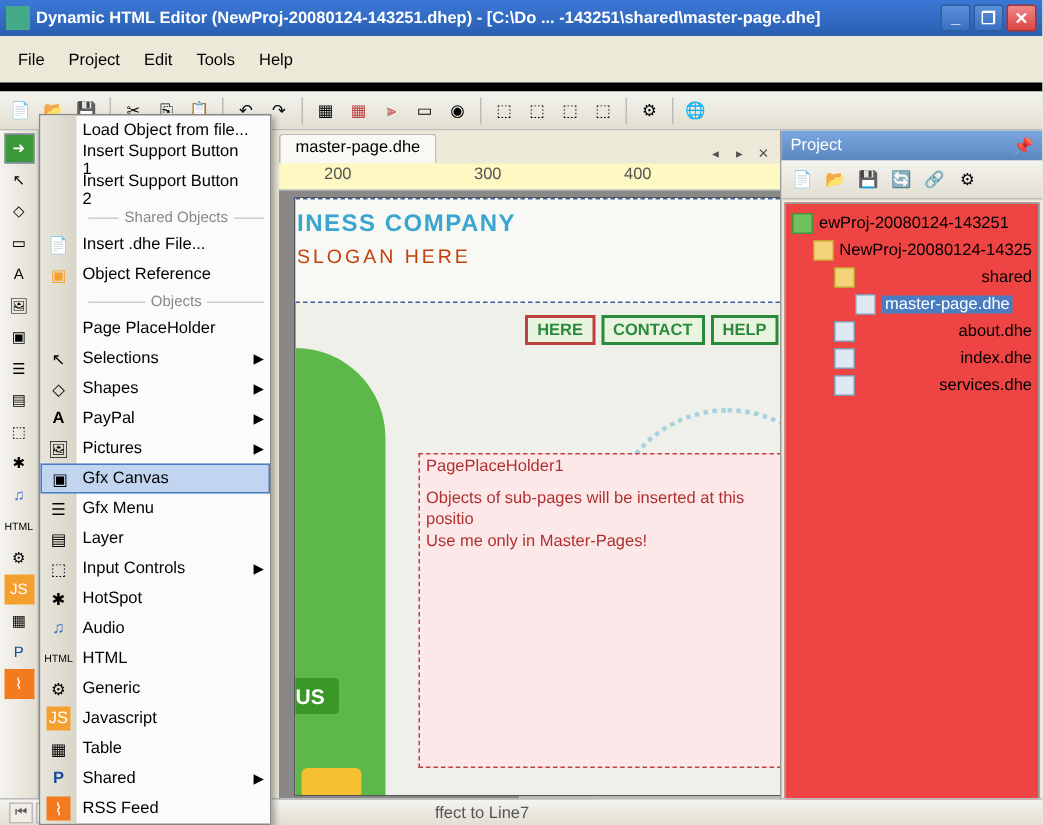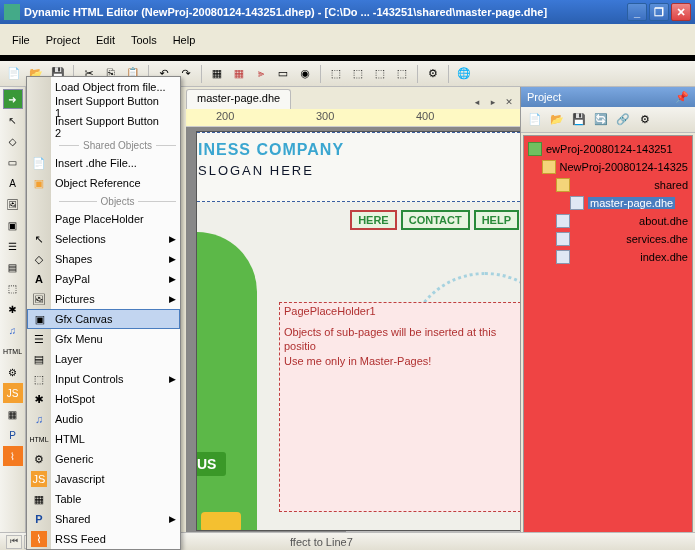--- a/index.html
+++ b/index.html
@@ -32,21 +32,21 @@
 .doc-tabs { height: 22px; display: flex; align-items: flex-end; padding-left: 160px; background: #ece9d8; }
 .doc-tab { height: 20px; padding: 2px 10px; background: #f8f8f4; border: 1px solid #bbb; border-bottom: none; border-radius: 3px 3px 0 0; margin-right: 2px; }
 .tab-controls { margin-left: auto; display: flex; gap: 2px; padding-right: 4px; }
 .tab-ctrl { width: 14px; height: 14px; display: flex; align-items: center; justify-content: center; font-size: 9px; color: #555; }
 .ruler-h { height: 18px; background: #fef9c3; border-bottom: 1px solid #ccc; position: relative; margin-left: 160px; overflow: hidden; font-size: 9px; color: #555; }
 .ruler-h span { position: absolute; top: 1px; }
 .canvas-wrap { flex: 1; background: #888; position: relative; overflow: hidden; margin-left: 160px; }
 .canvas-page { position: absolute; left: 10px; top: 4px; width: 330px; height: 400px; background: #f0f0ea; border: 1px solid #555; overflow: hidden; }
 .header-box { position: absolute; left: -20px; top: 0; right: 0; height: 70px; border: 1px dashed #3b5fa0; background: #f8f8f4; padding: 8px 20px; }
 .header-title { color: #3aa6d0; font-size: 16px; font-weight: bold; letter-spacing: 1px; }
-.header-slogan { color: #0f172a; font-size: 13px; letter-spacing: 2px; margin-top: 4px; }
+.header-slogan { color: #c2410c; font-size: 13px; letter-spacing: 2px; margin-top: 4px; }
 .nav-btns { position: absolute; right: 6px; top: 78px; display: flex; gap: 4px; }
 .nav-btn { border: 2px solid #2a8a3a; color: #2a8a3a; background: #e8f4e0; padding: 2px 6px; font-weight: bold; font-size: 11px; }
 .nav-btn.sel { border-color: #c04040; }
 .green-panel { position: absolute; left: -20px; top: 100px; width: 80px; height: 300px; background: #5cb848; border-radius: 0 60px 0 0; }
 .contact-us { position: absolute; left: -10px; top: 320px; background: #3a9828; color: white; padding: 4px 10px; font-size: 14px; font-weight: bold; border-radius: 3px; }
 .globe { position: absolute; right: -40px; top: 140px; width: 160px; height: 160px; border: 3px dotted #3aa6d0; border-radius: 50%; opacity: 0.4; }
 .placeholder { position: absolute; left: 82px; top: 170px; right: 4px; height: 210px; border: 1px dashed #c04040; background: #fce8e8; padding: 2px 4px; overflow: hidden; }
 .placeholder .ph-title { color: #b03030; font-size: 11px; }
 .placeholder .ph-text { color: #b03030; font-size: 11px; margin-top: 8px; line-height: 1.3; }
 .yellow-block { position: absolute; left: 4px; top: 380px; width: 40px; height: 20px; background: #f4c030; border-radius: 4px; }
@@ -215,25 +215,25 @@
       <div class="tree-item indent3 sel">
           <span class="tree-icon file-icon"></span>
           <span class="lbl">master-page.dhe</span>
         </div>
       <div class="tree-item indent2">
           <span class="tree-icon file-icon"></span>
           <span class="lbl">about.dhe</span>
         </div>
       <div class="tree-item indent2">
           <span class="tree-icon file-icon"></span>
-          <span class="lbl">services.dhe</span>
+          <span class="lbl">index.dhe</span>
         </div>
       <div class="tree-item indent2">
           <span class="tree-icon file-icon"></span>
-          <span class="lbl">index.dhe</span>
+          <span class="lbl">services.dhe</span>
         </div>
     </div>
   </div>
 </div>
 
 <div class="popup-menu">
   <div class="menu-gutter"></div>
   <div class="menu-item">
       <span>Load Object from file...</span>
     </div>

